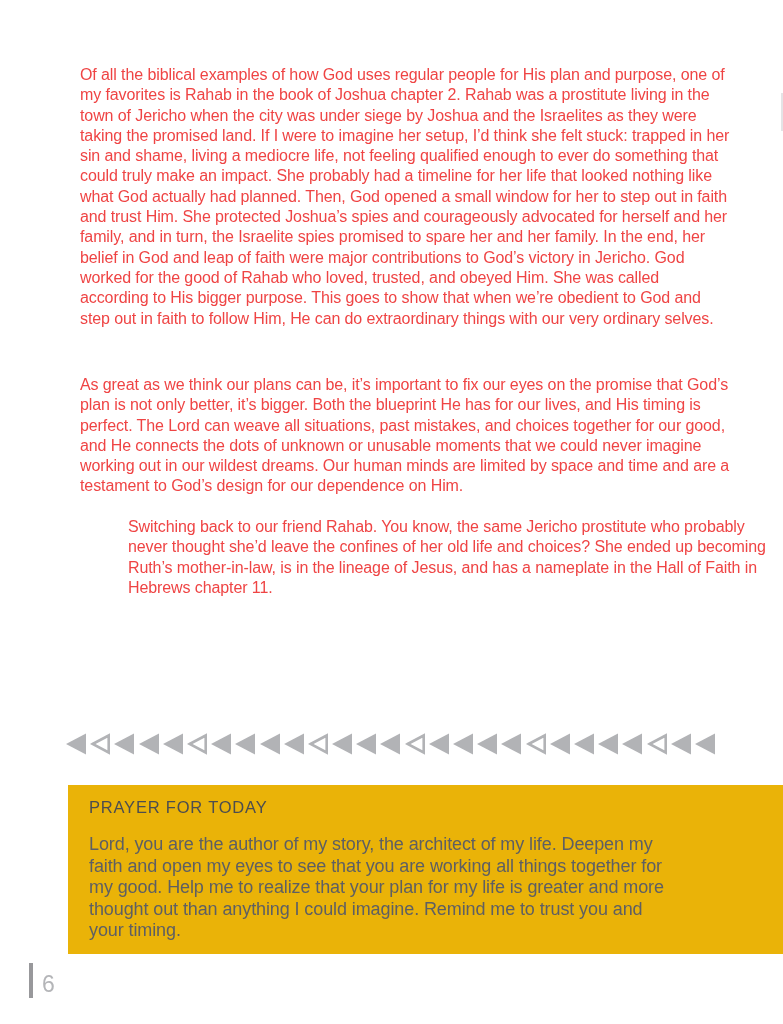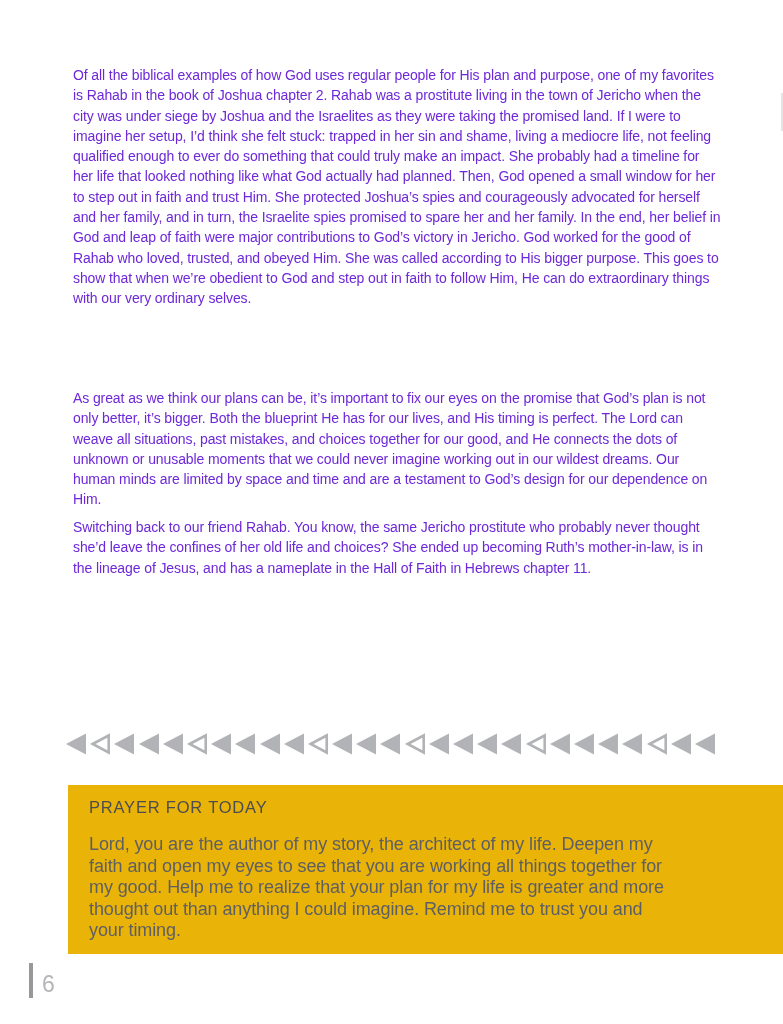--- a/index.html
+++ b/index.html
@@ -5,30 +5,30 @@
   html,body{margin:0;padding:0;background:#ffffff;}
   .page{
     position:relative;
     width:783px;height:1024px;
     background:#ffffff;
     font-family:"Liberation Sans","DejaVu Sans",sans-serif;
     overflow:hidden;
   }
   .body-par{
     position:absolute;
-    left:73px;width:650px;
+    left:80px;width:650px;
     margin:0;
-    font-size:14px;
+    font-size:16px;
     line-height:20.3px;
     letter-spacing:-0.1px;
-    color:#6d28d9;
+    color:#ef4444;
   }
   .p1{top:65px;}
-  .p2{top:375px;margin-top:13px;}
-  .p3{top:517px;}
+  .p2{top:375px;}
+  .p3{top:517px;margin-left:48px;}
   .p4{top:626px;}
   .divider{
     position:absolute;
     left:66px;top:731px;
     width:650px;height:26px;
     display:flex;
     align-items:center;
     gap:4.2px;
   }
   .divider svg{display:block;flex:0 0 auto;}

